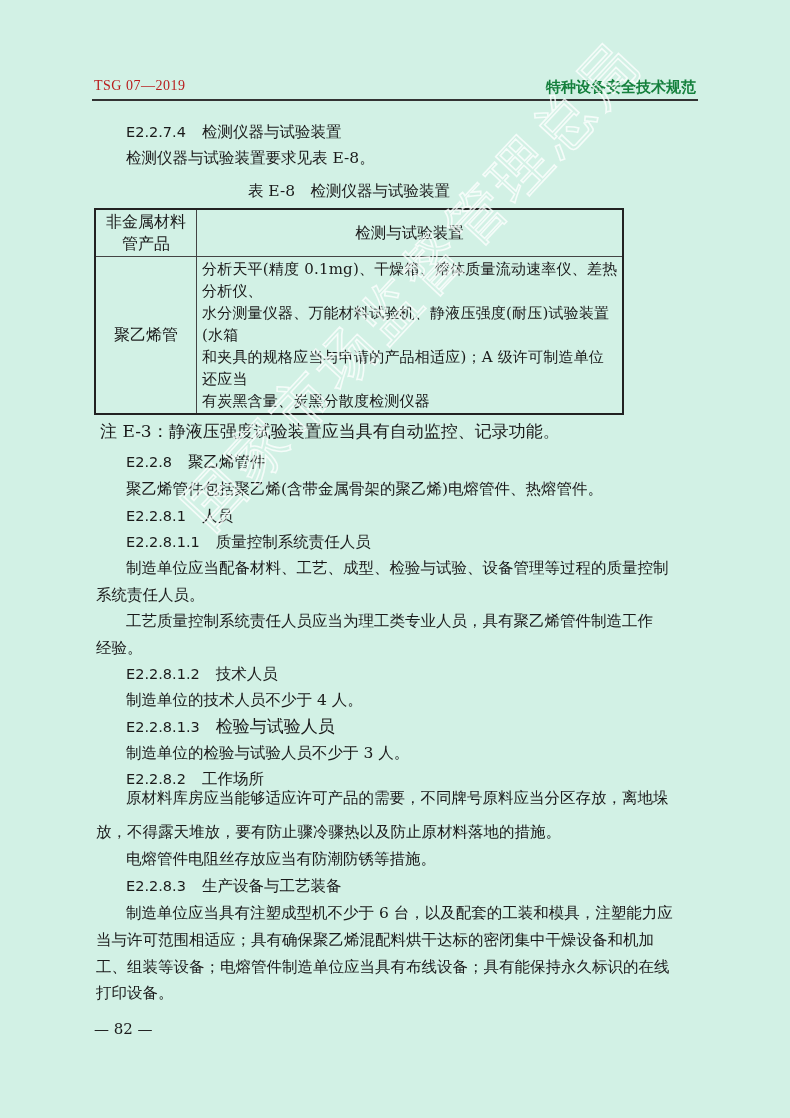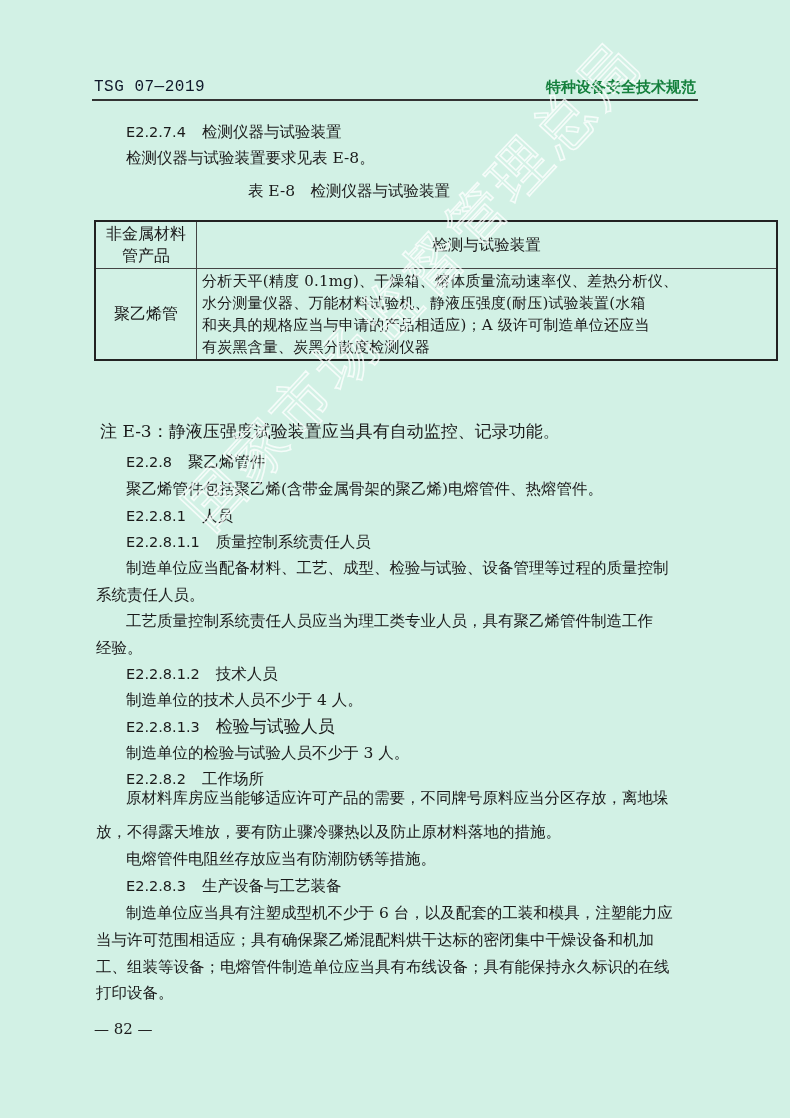--- a/index.html
+++ b/index.html
@@ -5,22 +5,22 @@
     html, body { margin: 0; padding: 0; }
     body {
       width: 790px; height: 1118px;
       background: #d2f1e5;
       position: relative; overflow: hidden;
       font-family: "DejaVu Serif", "Liberation Serif", serif;
       color: #1a1a1a;
     }
     .hdr-left {
       position: absolute; left: 94px; top: 78px;
-      font-family: Liberation Mono, monospace;
-      font-size: 16px; letter-spacing: 0.5px; color: #0f172a;
+      font-family: Liberation Serif, serif;
+      font-size: 14px; letter-spacing: 0.5px; color: #b91c1c;
     }
     .hdr-right {
       position: absolute; right: 94px; top: 78px;
       font-family: "DejaVu Sans", "Liberation Sans", sans-serif;
       font-size: 15px; font-weight: bold; color: #15803d;
     }
     .hdr-rule {
       position: absolute; left: 92px; width: 606px; top: 99px;
       height: 2px; background: #333;
     }
@@ -29,25 +29,24 @@
       font-size: 15.5px; line-height: 20px; white-space: nowrap;
     }
     .ind { left: 126px; }
     .sec { font-family: "DejaVu Sans", "Liberation Sans", sans-serif; font-size: 14.5px; }
     .sec .num { display: inline-block; margin-right: 16px; }
     .caption {
       position: absolute; left: 0; width: 698px; top: 181px;
       text-align: center; font-size: 15.5px;
     }
     table.t {
-      position: absolute; left: 94px; top: 208px; width: 684px;
+      position: absolute; left: 94px; top: 208px; width: 530px;
       border-collapse: collapse;
       border: 2px solid #222;
       font-size: 15px;
-      margin-top: 12px;
     }
     table.t td {
       border: 1px solid #444;
       padding: 1px 4px;
       line-height: 22px;
       vertical-align: middle;
     }
     table.t td.c1 { width: 92px; text-align: center; font-size: 16px; line-height: 22px; }
     table.t td.hd { text-align: center; font-size: 15.5px; }
     table.t td.body { padding-left: 5px; letter-spacing: 0.2px; }

